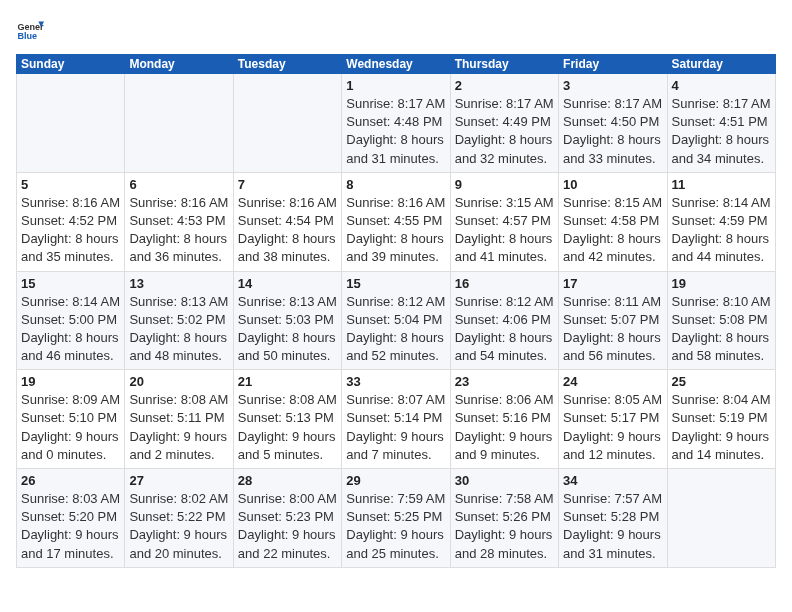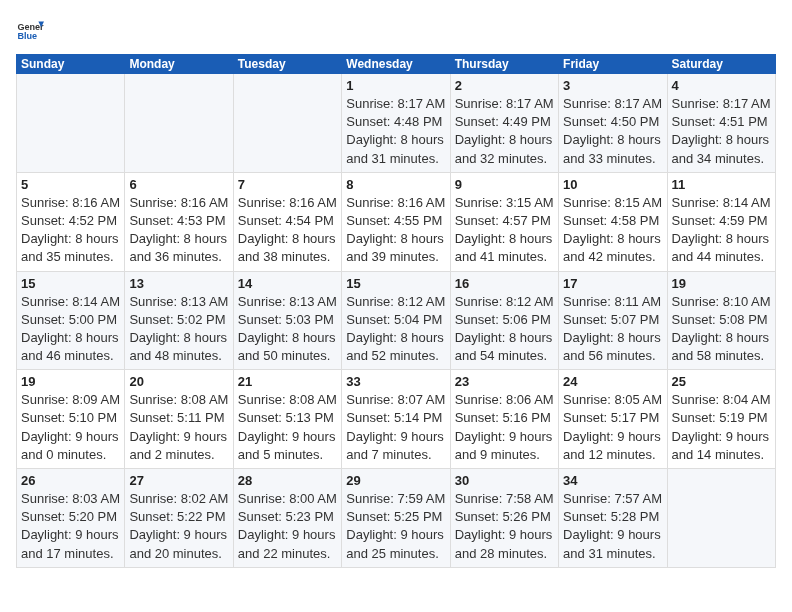--- a/index.html
+++ b/index.html
@@ -203,21 +203,21 @@
         </td>
         <td>
           <span class="day-num">15</span>
           <div class="cell-info">Sunrise: 8:12 AM
 Sunset: 5:04 PM
 Daylight: 8 hours and 52 minutes.</div>
         </td>
         <td>
           <span class="day-num">16</span>
           <div class="cell-info">Sunrise: 8:12 AM
-Sunset: 5:06 PM
+Sunset: 4:06 PM
 Daylight: 8 hours and 54 minutes.</div>
         </td>
         <td>
           <span class="day-num">17</span>
           <div class="cell-info">Sunrise: 8:11 AM
 Sunset: 5:07 PM
 Daylight: 8 hours and 56 minutes.</div>
         </td>
         <td>
           <span class="day-num">19</span>

